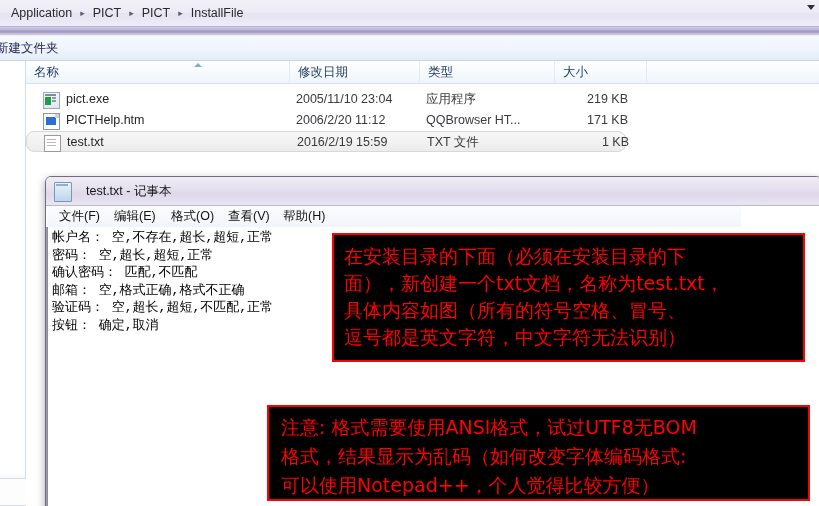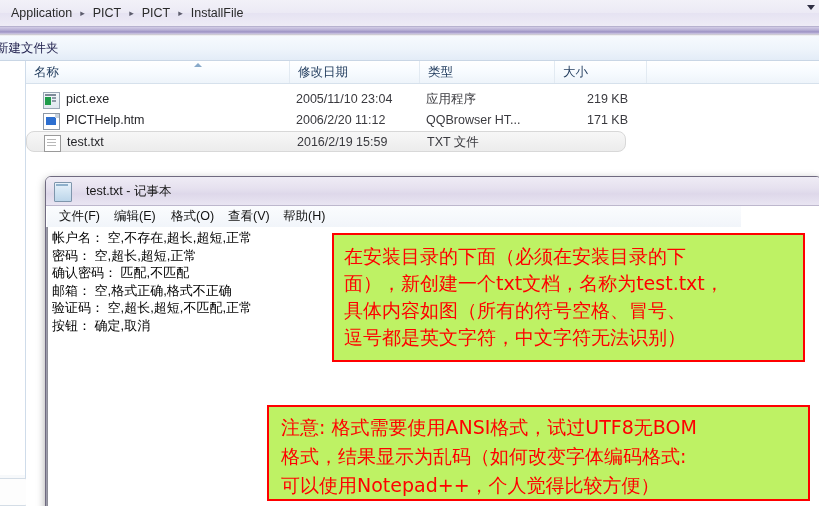--- a/index.html
+++ b/index.html
@@ -92,26 +92,26 @@
   .np-icon{position:absolute;left:8px;top:5px;width:16px;height:18px;
     background:linear-gradient(to bottom,#e8f2fb,#bcd6ea);border:1px solid #7f96ac;border-radius:1px;}
   .np-icon b{position:absolute;left:1px;top:1px;width:12px;height:2px;background:#8fb0cb;display:block;}
   .np-title{position:absolute;left:32px;top:5px;font-size:12.5px;color:#151515;line-height:18px;margin-left:8px;}
   .np-menubar{position:absolute;left:1px;top:29px;width:694px;height:21px;
     background:linear-gradient(to bottom,#fbfcfe,#f1f5fa);border-bottom:1px solid #b9c8d8;}
   .np-menu{position:absolute;top:2px;font-size:12.5px;color:#111111;line-height:17px;white-space:nowrap;}
   .np-body{position:absolute;left:1px;top:50px;width:773px;height:284px;background:#ffffff;
     border-left:1px solid #8e8e99;}
   .np-text{position:absolute;left:4px;top:2px;width:430px;
-    font-family:Liberation Sans, sans-serif;
+    font-family:Liberation Mono, monospace;
     font-size:13px;line-height:17.5px;color:#000000;white-space:pre;}
   .np-leftborder{position:absolute;left:0;top:50px;width:2px;height:284px;background:#9c9caa;}
 
   
-  .annot{position:absolute;border:2px solid #ff0000;background:#bef264;box-sizing:border-box;}
+  .annot{position:absolute;border:2px solid #ff0000;background:#000000;box-sizing:border-box;}
   .annot p{margin:0;color:#ff0000;font-size:19px;line-height:27px;
     font-family:"DejaVu Sans","Liberation Sans",sans-serif;white-space:pre;}
   .annot-1{left:332px;top:233px;width:473px;height:129px;padding:8px 0 0 10px;}
   .annot-2{left:267px;top:405px;width:543px;height:96px;padding:6px 0 0 12px;}
   .annot-2 p{font-size:19px;line-height:29px;}
 </style>
 </head>
 <body>
 
 <div class="root">
@@ -181,20 +181,21 @@
 
         <div class="row sel">
           <div class="ficon ic-txt">
             <i style="top:3px"></i>
               <i style="top:6px"></i>
               <i style="top:9px"></i>
           </div>
           <div class="cell n">test.txt</div>
           <div class="cell d">2016/2/19 15:59</div>
           <div class="cell t">TXT 文件</div>
+          <div class="cell s">1 KB</div>
         </div>
 
       </div>
     </div>
   </div>
 
   <div class="notepad">
     <div class="np-titlebar">
       <div class="np-icon">
           <b></b>

